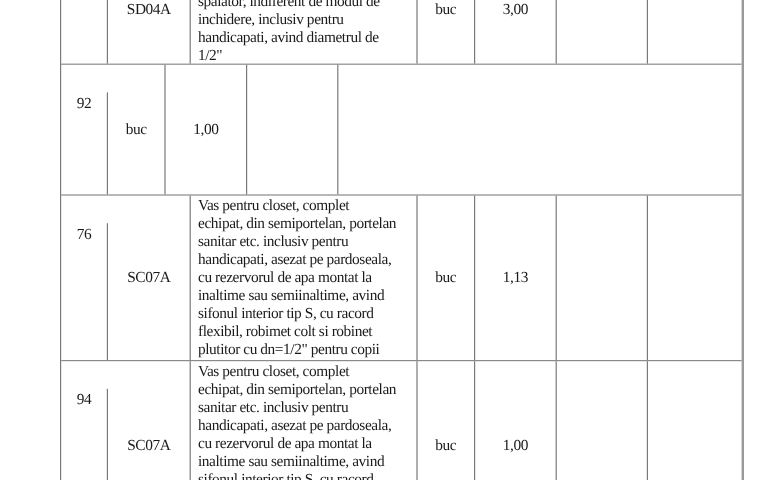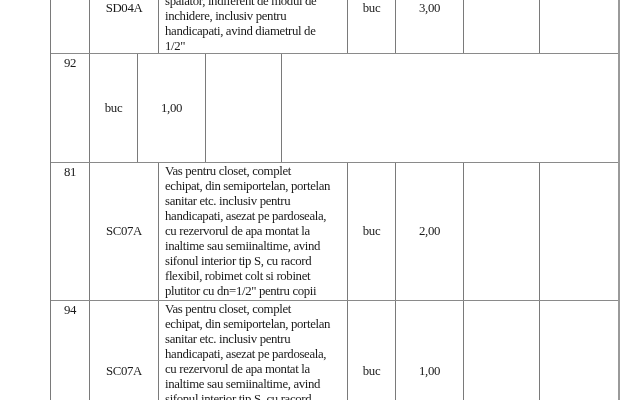--- a/index.html
+++ b/index.html
@@ -33,21 +33,21 @@
   .c{
     box-sizing:border-box;
     border-right:1px solid #7a7a7a;
     display:flex;
     overflow:hidden;
     font-size:12.8px;
     letter-spacing:-0.35px;
     line-height:15px;
   }
   .c:last-child{border-right:none;}
-  .nr{width:39px;justify-content:center;align-items:flex-start;padding-top:2px;}
+  .nr{width:39px;justify-content:center;align-items:flex-start;padding-top:2px;margin-top:23px;}
   .code{width:69px;justify-content:center;align-items:center;}
   .desc{
     width:189px;
     align-items:flex-start;
     padding:1px 2px 0 6px;
     white-space:pre;
   }
   .r1 .desc{padding-top:30px;}
   .unit{width:48px;justify-content:center;align-items:center;}
   .qty{width:68px;justify-content:center;align-items:center;}
@@ -74,33 +74,33 @@
 
   <div class="row r2">
     <div class="c nr">92</div>
     <div class="c unit">buc</div>
     <div class="c qty">1,00</div>
     <div class="c e1"></div>
     <div class="c e2"></div>
   </div>
 
   <div class="row r3">
-    <div class="c nr">81</div>
+    <div class="c nr">76</div>
     <div class="c code">SC07A</div>
     <div class="c desc">Vas pentru closet, complet
 echipat, din semiportelan, portelan
 sanitar etc. inclusiv pentru
 handicapati, asezat pe pardoseala,
 cu rezervorul de apa montat la
 inaltime sau semiinaltime, avind
 sifonul interior tip S, cu racord
 flexibil, robimet colt si robinet
 plutitor cu dn=1/2" pentru copii</div>
     <div class="c unit">buc</div>
-    <div class="c qty">2,00</div>
+    <div class="c qty">1,13</div>
     <div class="c e1"></div>
     <div class="c e2"></div>
   </div>
 
   <div class="row r4">
     <div class="c nr">94</div>
     <div class="c code">SC07A</div>
     <div class="c desc">Vas pentru closet, complet
 echipat, din semiportelan, portelan
 sanitar etc. inclusiv pentru

